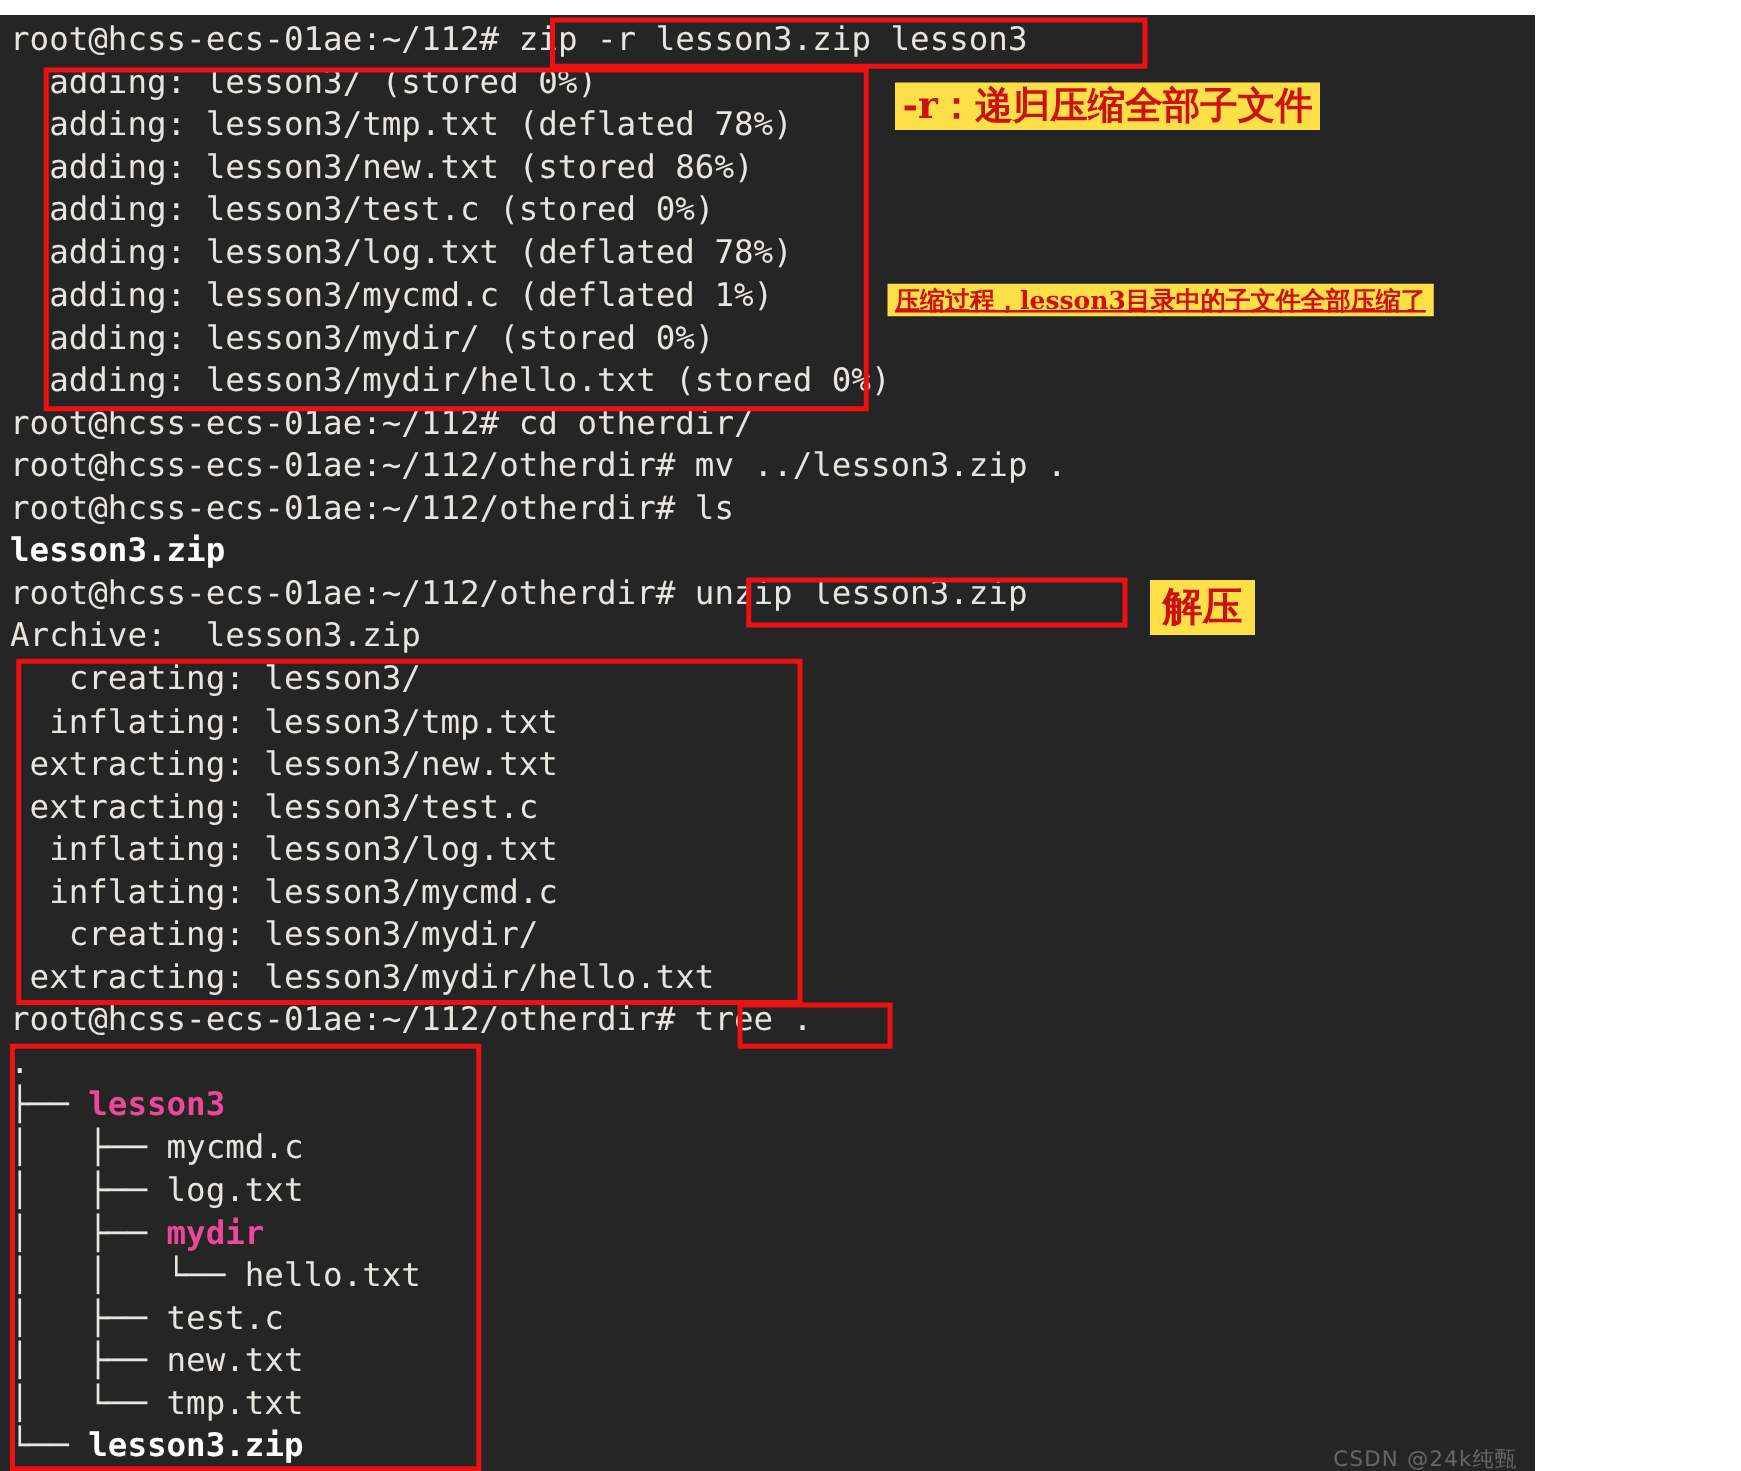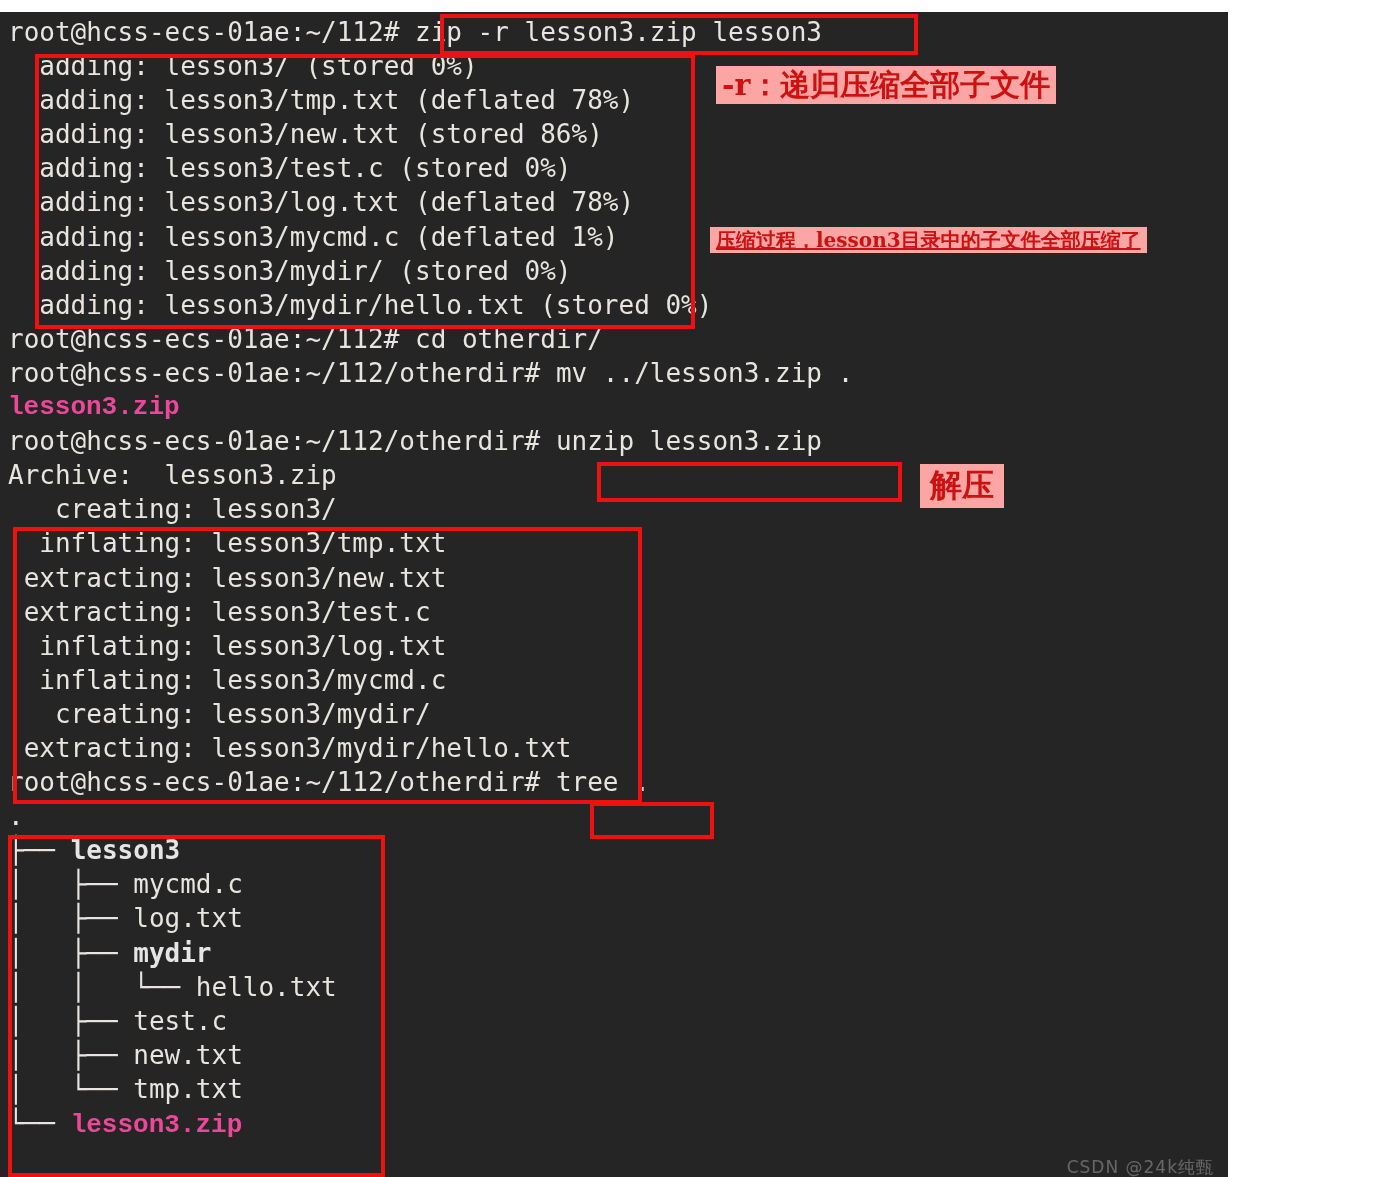--- a/index.html
+++ b/index.html
@@ -35,36 +35,36 @@
   .tline {
     height: 34.1px;
     line-height: 34.1px;
     white-space: pre;
     font-size: 26px;
     letter-spacing: 0px;
     color: #e8e4df;
     font-family: "DejaVu Sans Mono", "Liberation Mono", monospace;
   }
 
-  .c-dir   { color: #e5e5e5; font-weight: bold; }
-  .c-arch  { color: #ec4899; font-weight: bold; font-family: Liberation Mono, monospace; }
+  .c-dir   { color: #ec4899; font-weight: bold; }
+  .c-arch  { color: #ffffff; font-weight: bold; }
   .c-plain { color: #e8e4df; }
 
   
   .redbox {
     position: absolute;
     border: 4px solid #ee1111;
     box-sizing: border-box;
     pointer-events: none;
   }
 
   
   .annot {
     position: absolute;
-    background: #fca5a5;
+    background: #fde047;
     color: #cc1111;
     font-family: "DejaVu Serif", "Liberation Serif", serif;
     font-weight: bold;
     white-space: nowrap;
     line-height: 1.12;
     padding: 2px 6px;
     box-sizing: border-box;
   }
 
   #annot-recursive { left: 716px; top: 54px;  font-size: 30px; }
@@ -97,20 +97,21 @@
     <div class="tline c-plain">  adding: lesson3/test.c (stored 0%)</div>
     <div class="tline c-plain">  adding: lesson3/log.txt (deflated 78%)</div>
     <div class="tline c-plain">  adding: lesson3/mycmd.c (deflated 1%)</div>
     <div class="tline c-plain">  adding: lesson3/mydir/ (stored 0%)</div>
     <div class="tline c-plain">  adding: lesson3/mydir/hello.txt (stored 0%)</div>
 
     <div class="tline"><span class="c-plain">root@hcss-ecs-01ae:~/112# </span><span class="c-plain">cd otherdir/</span></div>
 
     <div class="tline"><span class="c-plain">root@hcss-ecs-01ae:~/112/otherdir# </span><span class="c-plain">mv ../lesson3.zip .</span></div>
 
+    <div class="tline"><span class="c-plain">root@hcss-ecs-01ae:~/112/otherdir# </span><span class="c-plain">ls</span></div>
 
     <div class="tline c-arch">lesson3.zip</div>
 
     <div class="tline"><span class="c-plain">root@hcss-ecs-01ae:~/112/otherdir# </span><span class="c-plain">unzip lesson3.zip</span></div>
 
     <div class="tline c-plain">Archive:  lesson3.zip</div>
     <div class="tline c-plain">   creating: lesson3/</div>
     <div class="tline c-plain">  inflating: lesson3/tmp.txt</div>
     <div class="tline c-plain"> extracting: lesson3/new.txt</div>
     <div class="tline c-plain"> extracting: lesson3/test.c</div>

